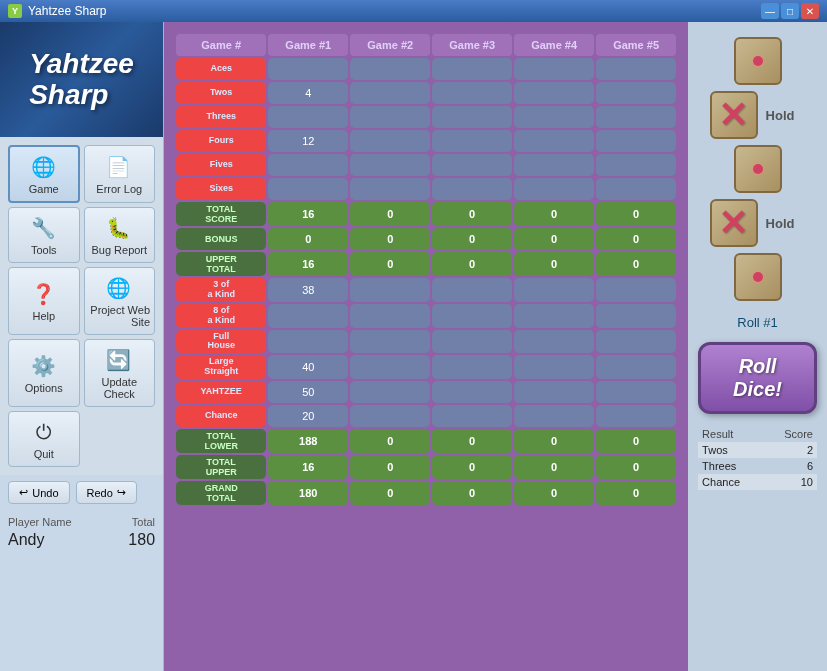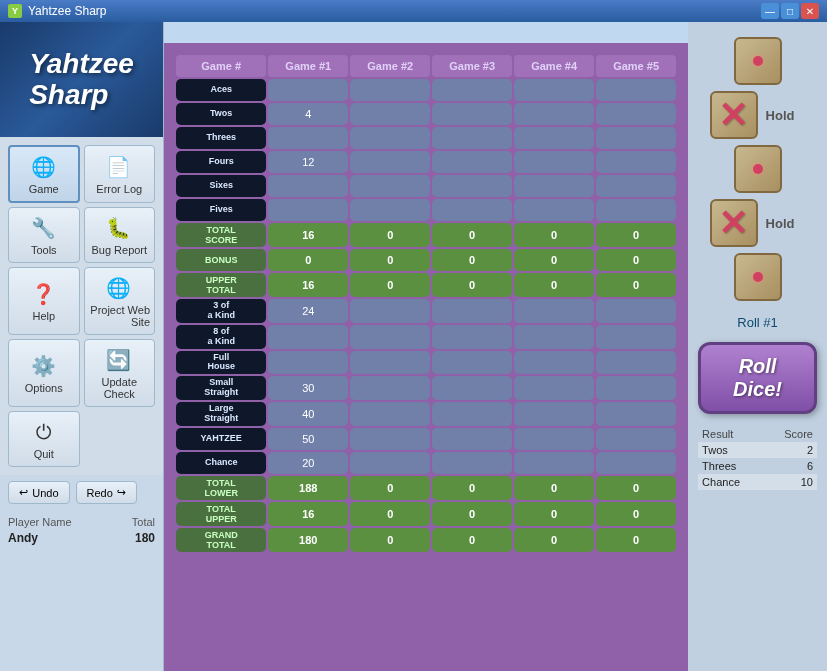--- a/index.html
+++ b/index.html
@@ -156,31 +156,30 @@
       display: flex;
       justify-content: space-between;
       color: #555;
       font-size: 11px;
       margin-bottom: 3px;
     }
     #player-row {
       display: flex;
       justify-content: space-between;
       color: #222;
-      font-size: 12px;
-      font-weight: bold;
+      font-size: 16px;
+      font-weight: normal;
     }
 
     
     #center-panel {
       width: 558px;
       background: #9060a8;
       padding: 10px;
       overflow-y: auto;
-      margin-top: 21px;
     }
 
     .score-table {
       width: 100%;
       border-collapse: separate;
       border-spacing: 2px;
     }
 
     .score-table th {
       background: #a070b8;
@@ -196,21 +195,21 @@
     .score-cell {
       background: #7080a8;
       border-radius: 5px;
       height: 22px;
       text-align: center;
       color: white;
       font-size: 11px;
       padding: 2px;
     }
     .score-cell.label-cell {
-      background: #0f172a;
+      background: #ef4444;
       font-size: 10px;
       color: #d8e8ff;
       text-align: center;
       font-weight: bold;
       padding: 2px 3px;
       line-height: 1.1;
     }
     .score-cell.total-label {
       background: #4a7040;
       color: #c8ffc0;
@@ -457,29 +456,29 @@
           </tr>
           <tr>
             <td class="score-cell label-cell" style="white-space: pre-line; font-size: 9px;">Fours</td>
             <td class="score-cell value">12</td>
             <td class="score-cell value"></td>
             <td class="score-cell value"></td>
             <td class="score-cell value"></td>
             <td class="score-cell value"></td>
           </tr>
           <tr>
+            <td class="score-cell label-cell" style="white-space: pre-line; font-size: 9px;">Fives</td>
+            <td class="score-cell value"></td>
+            <td class="score-cell value"></td>
+            <td class="score-cell value"></td>
+            <td class="score-cell value"></td>
+            <td class="score-cell value"></td>
+          </tr>
+          <tr>
             <td class="score-cell label-cell" style="white-space: pre-line; font-size: 9px;">Sixes</td>
-            <td class="score-cell value"></td>
-            <td class="score-cell value"></td>
-            <td class="score-cell value"></td>
-            <td class="score-cell value"></td>
-            <td class="score-cell value"></td>
-          </tr>
-          <tr>
-            <td class="score-cell label-cell" style="white-space: pre-line; font-size: 9px;">Fives</td>
             <td class="score-cell value"></td>
             <td class="score-cell value"></td>
             <td class="score-cell value"></td>
             <td class="score-cell value"></td>
             <td class="score-cell value"></td>
           </tr>
           <tr>
             <td class="score-cell total-label" style="white-space: pre-line; font-size: 9px;">TOTAL
 SCORE</td>
             <td class="score-cell total-value">16</td>
@@ -501,48 +500,39 @@
 TOTAL</td>
             <td class="score-cell total-value">16</td>
             <td class="score-cell total-value">0</td>
             <td class="score-cell total-value">0</td>
             <td class="score-cell total-value">0</td>
             <td class="score-cell total-value">0</td>
           </tr>
           <tr>
             <td class="score-cell label-cell" style="white-space: pre-line; font-size: 9px;">3 of
 a Kind</td>
-            <td class="score-cell value">24</td>
+            <td class="score-cell value">38</td>
             <td class="score-cell value"></td>
             <td class="score-cell value"></td>
             <td class="score-cell value"></td>
             <td class="score-cell value"></td>
           </tr>
           <tr>
             <td class="score-cell label-cell" style="white-space: pre-line; font-size: 9px;">8 of
 a Kind</td>
             <td class="score-cell value"></td>
             <td class="score-cell value"></td>
             <td class="score-cell value"></td>
             <td class="score-cell value"></td>
             <td class="score-cell value"></td>
           </tr>
           <tr>
             <td class="score-cell label-cell" style="white-space: pre-line; font-size: 9px;">Full
 House</td>
             <td class="score-cell value"></td>
-            <td class="score-cell value"></td>
-            <td class="score-cell value"></td>
-            <td class="score-cell value"></td>
-            <td class="score-cell value"></td>
-          </tr>
-          <tr>
-            <td class="score-cell label-cell" style="white-space: pre-line; font-size: 9px;">Small
-Straight</td>
-            <td class="score-cell value">30</td>
             <td class="score-cell value"></td>
             <td class="score-cell value"></td>
             <td class="score-cell value"></td>
             <td class="score-cell value"></td>
           </tr>
           <tr>
             <td class="score-cell label-cell" style="white-space: pre-line; font-size: 9px;">Large
 Straight</td>
             <td class="score-cell value">40</td>
             <td class="score-cell value"></td>

